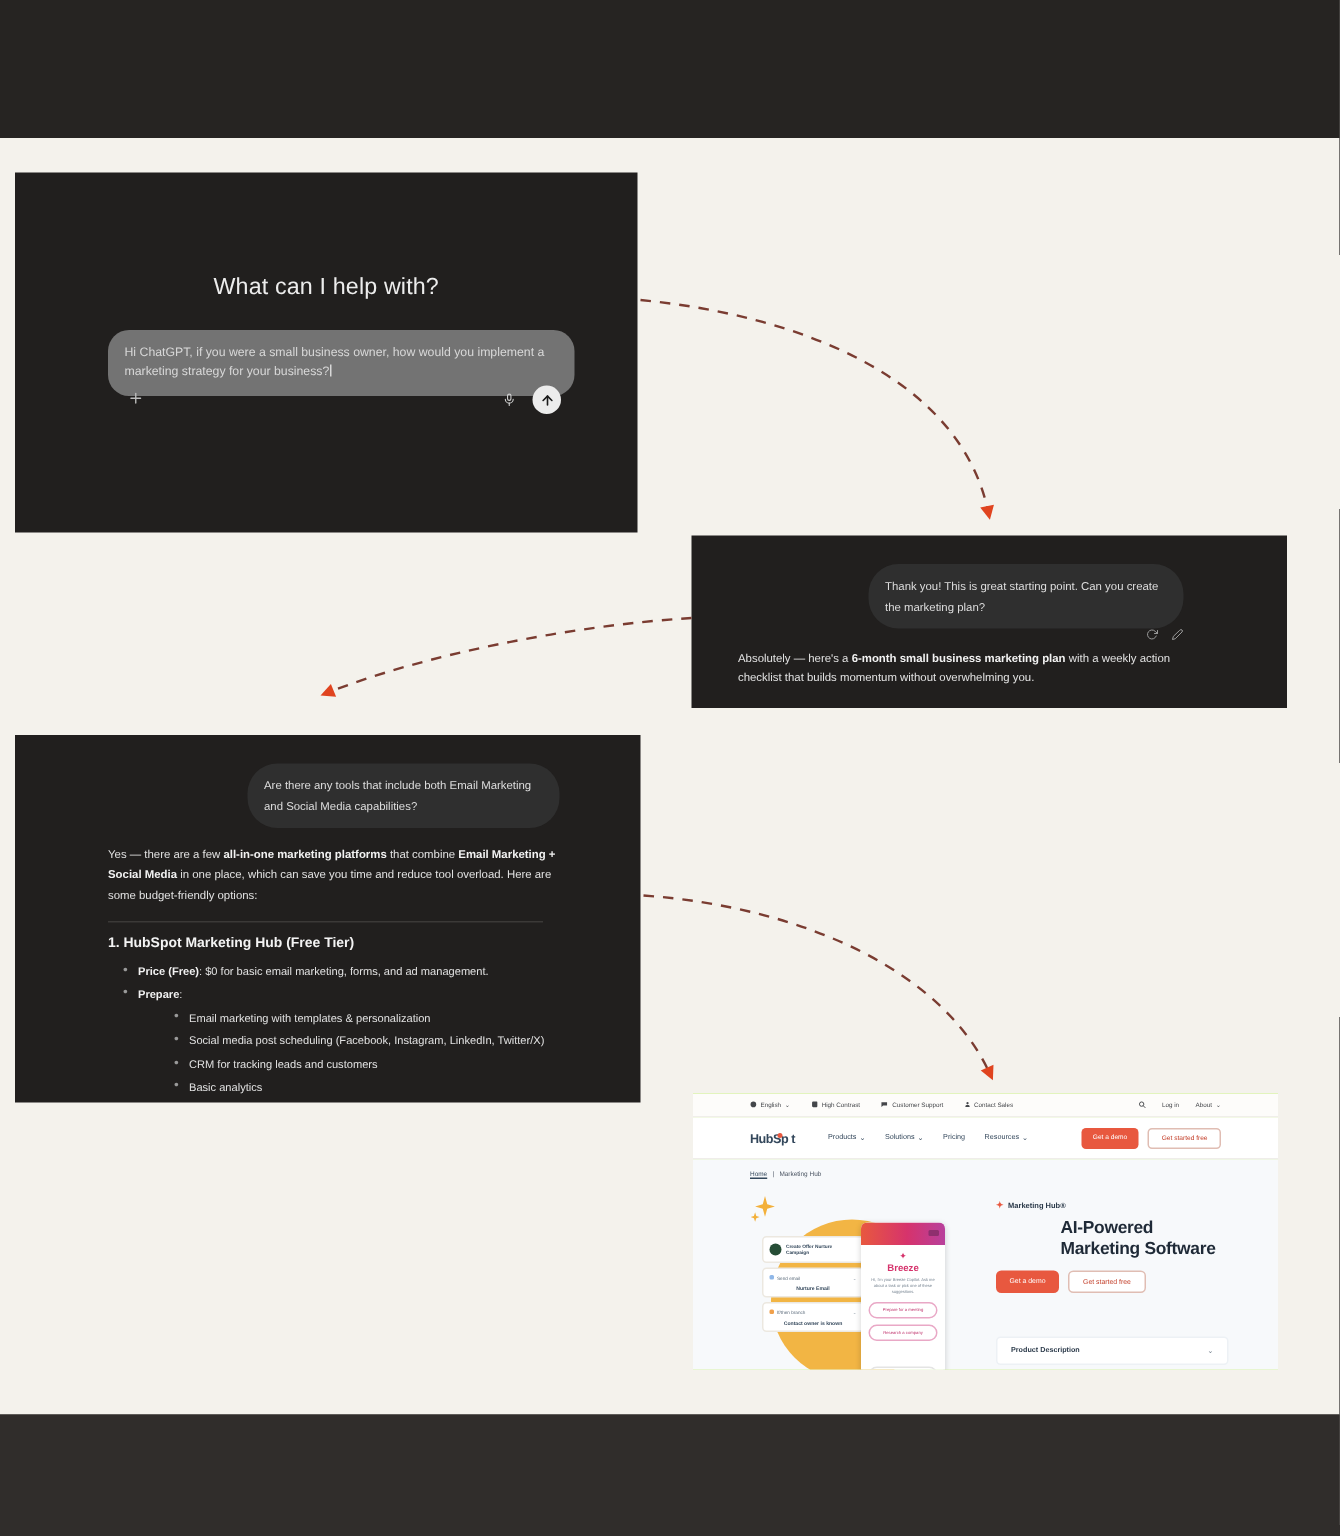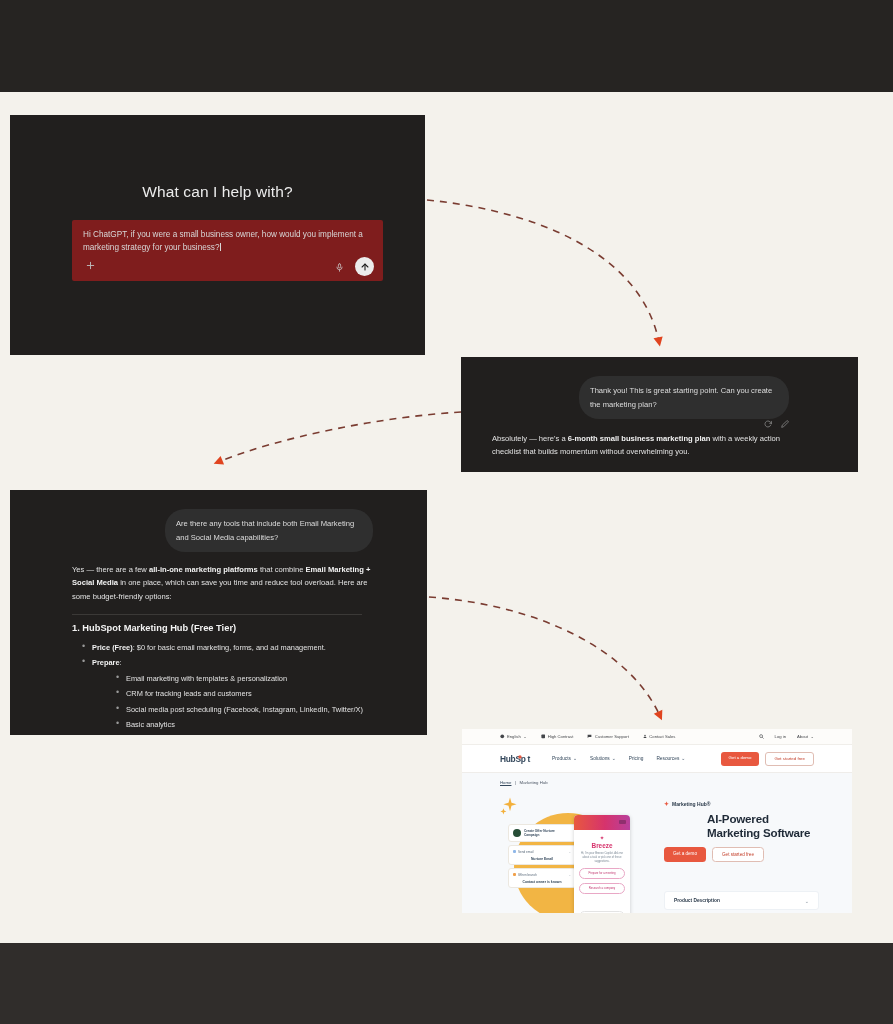--- a/index.html
+++ b/index.html
@@ -26,22 +26,22 @@
   }
 
   
   #panel1 { left:10px; top:115px; width:415px; height:240px; }
   .p1-title {
     position:absolute; left:0; top:68px; width:100%;
     text-align:center; color:#ececec;
     font-size:15.5px; font-weight:400; letter-spacing:.1px;
   }
   .composer {
-    position:absolute; left:62px; top:105px; width:311px; height:61px;
-    background:#7f1d1d; border-radius:2px;
+    position:absolute; left:62px; top:105px; width:311px; height:44px;
+    background:#737373; border-radius:14px;
   }
   .composer-text {
     position:absolute; left:11px; top:8px; width:288px;
     color:#d8d8d8; font-size:8.2px; line-height:13.4px;
   }
   .caret { display:inline-block; width:1px; height:8px; background:#d8d8d8;
            vertical-align:-1px; margin-left:0px; }
   .plus-btn {
     position:absolute; left:11px; top:40px; width:14px; height:14px;
     color:#bdbdbd; font-size:12px; line-height:14px; text-align:center;
@@ -242,22 +242,22 @@
 
     <div class="rule"></div>
     <div id="p3-h">1. HubSpot Marketing Hub (Free Tier)</div>
 
     <div class="lst">
       <ul>
         <li><b>Price (Free)</b><span>: $0 for basic email marketing, forms, and ad management.</span></li>
         <li><b>Prepare</b><span>:</span>
           <ul>
             <li>Email marketing with templates &amp; personalization</li>
+            <li>Social media post scheduling (Facebook, Instagram, LinkedIn, Twitter/X)</li>
             <li>CRM for tracking leads and customers</li>
-            <li>Social media post scheduling (Facebook, Instagram, LinkedIn, Twitter/X)</li>
             <li>Basic analytics</li>
           </ul>
         </li>
         <li></li>
       </ul>
     </div>
   </div>
 
   <div id="panel4">
 

